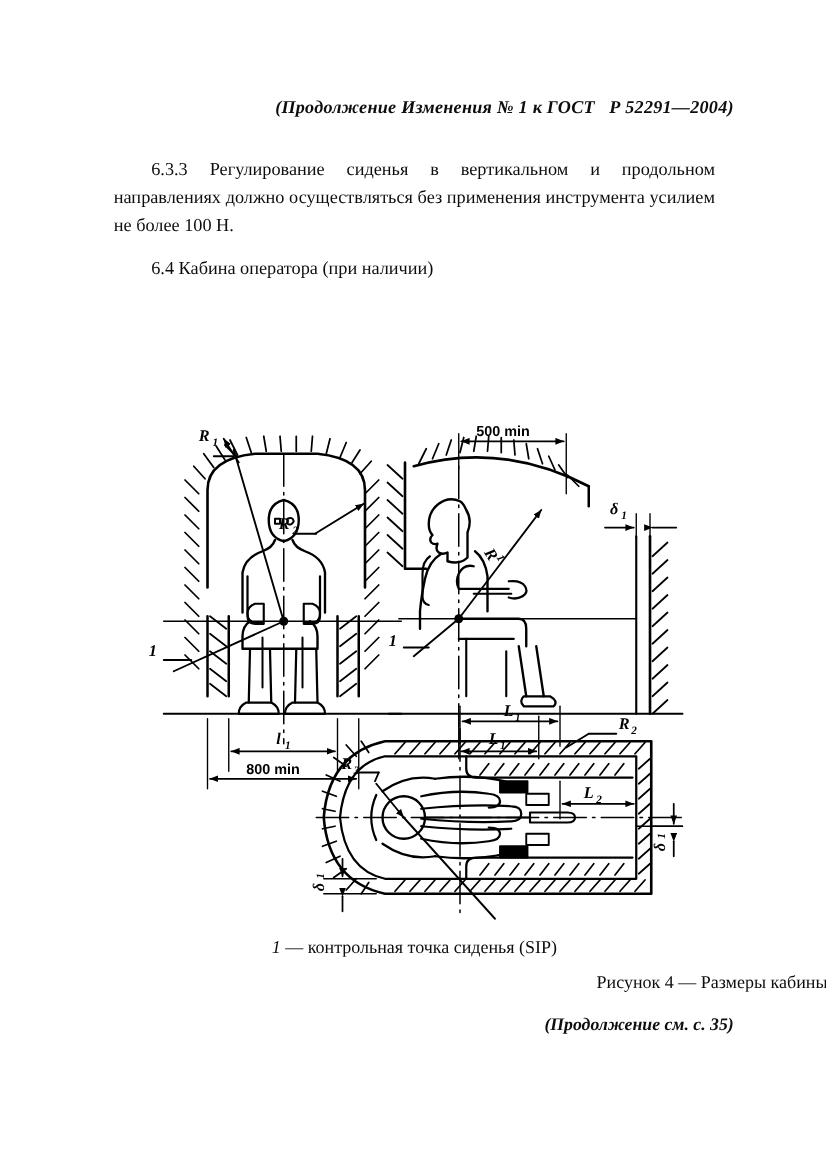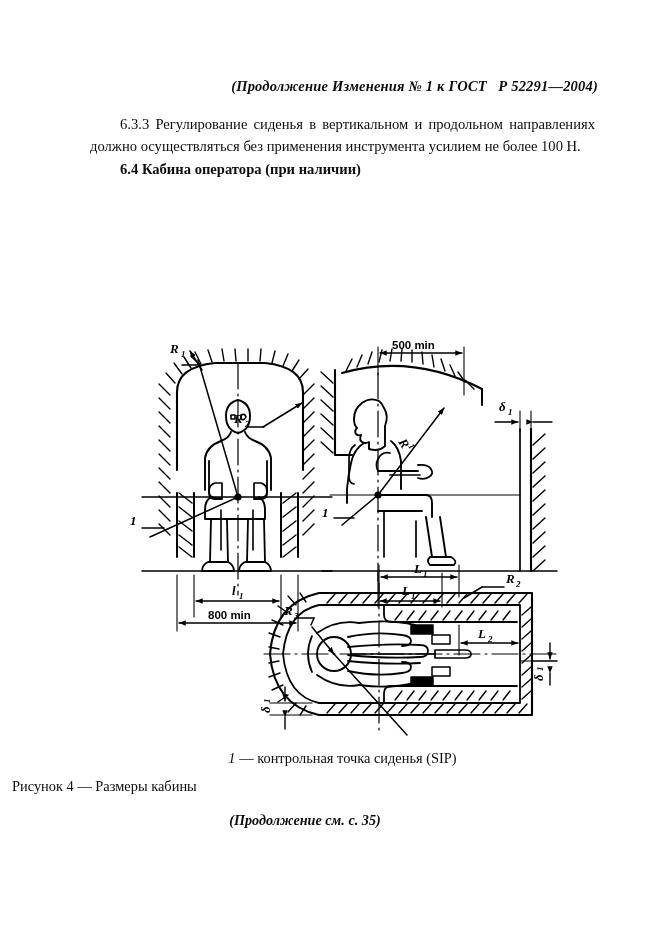--- a/index.html
+++ b/index.html
@@ -7,21 +7,21 @@
   body{
     width:661px;height:936px;
     background:#ffffff;
     font-family:"Liberation Serif", serif;
     color:#0d0d0d;
     position:relative;
     overflow:hidden;
   }
   .page{
     position:absolute;
-    left:12px;top:0;width:536px;height:936px;
+    left:1px;top:0;width:536px;height:936px;
   }
 
   
   .runhead{
     position:absolute;
     left:0;top:78px;width:661px;
     text-align:right;
     padding-right:75px;
     box-sizing:border-box;
     font-style:italic;
@@ -34,51 +34,51 @@
   
   .body-text{
     position:absolute;
     left:78px;top:113px;
     width:505px;
     font-size:14.6px;
     line-height:22.3px;
     text-align:justify;
     text-justify:inter-word;
   }
-  .body-text p{margin:0;text-indent:30px;}
-  .body-text p.sec-head{font-weight:bold;text-indent:30px;}
+  .body-text p{margin:12px;text-indent:30px;}
+  .body-text p.sec-head{font-weight:normal;text-indent:30px;}
 
   
   .figure{
     position:absolute;
     left:0;top:325px;
     width:661px;height:420px;
   }
   .figure svg{display:block;}
 
   
   .legend{
     position:absolute;
     left:0;top:750px;width:661px;
     text-align:center;
     font-size:14.4px;
   }
   .legend .itnum{font-style:italic;}
   .fig-caption{
     position:absolute;
     left:0;top:778px;width:661px;
-    text-align:left;
+    text-align:right;
     font-size:14.4px;
   }
 
   
   .footer{
     position:absolute;
     left:0;top:812px;width:661px;
-    text-align:center;
+    text-align:right;
     padding-right:75px;
     box-sizing:border-box;
     font-style:italic;
     font-weight:bold;
     font-size:14.2px;
   }
 
   
   .lbl{font-family:"Liberation Serif", serif;font-style:italic;font-weight:bold;font-size:13px;fill:#000;}
   .lbl-sub{font-family:"Liberation Serif", serif;font-style:italic;font-weight:bold;font-size:9px;fill:#000;}

